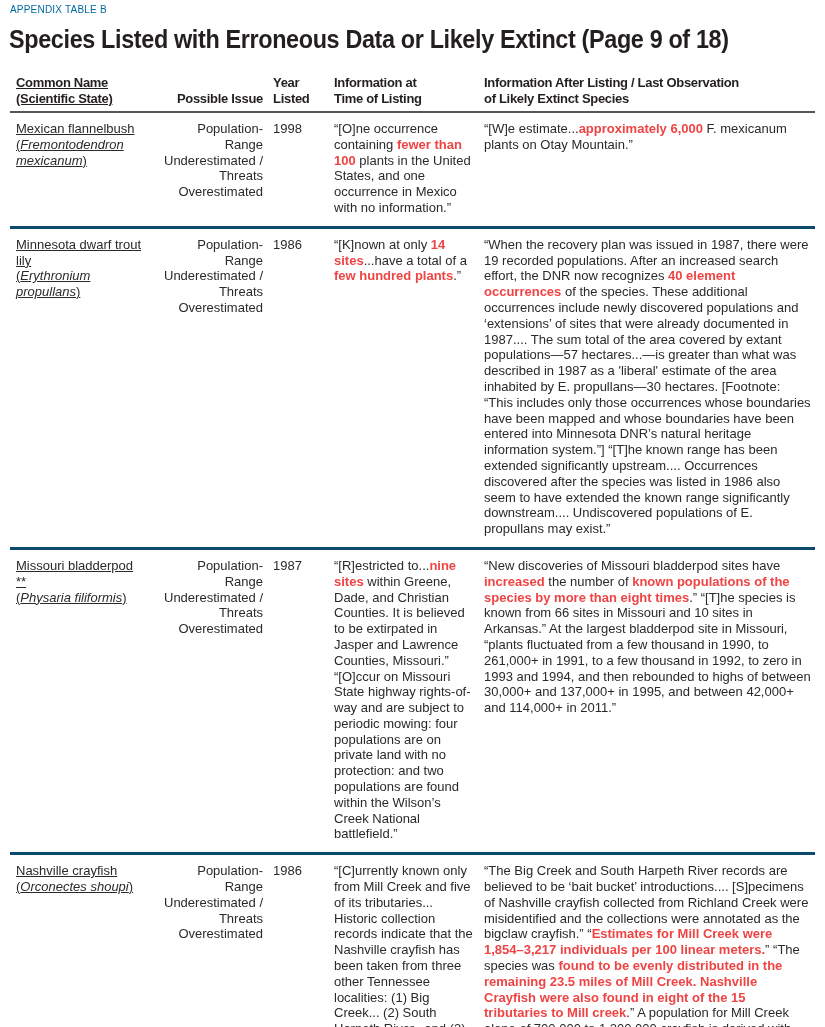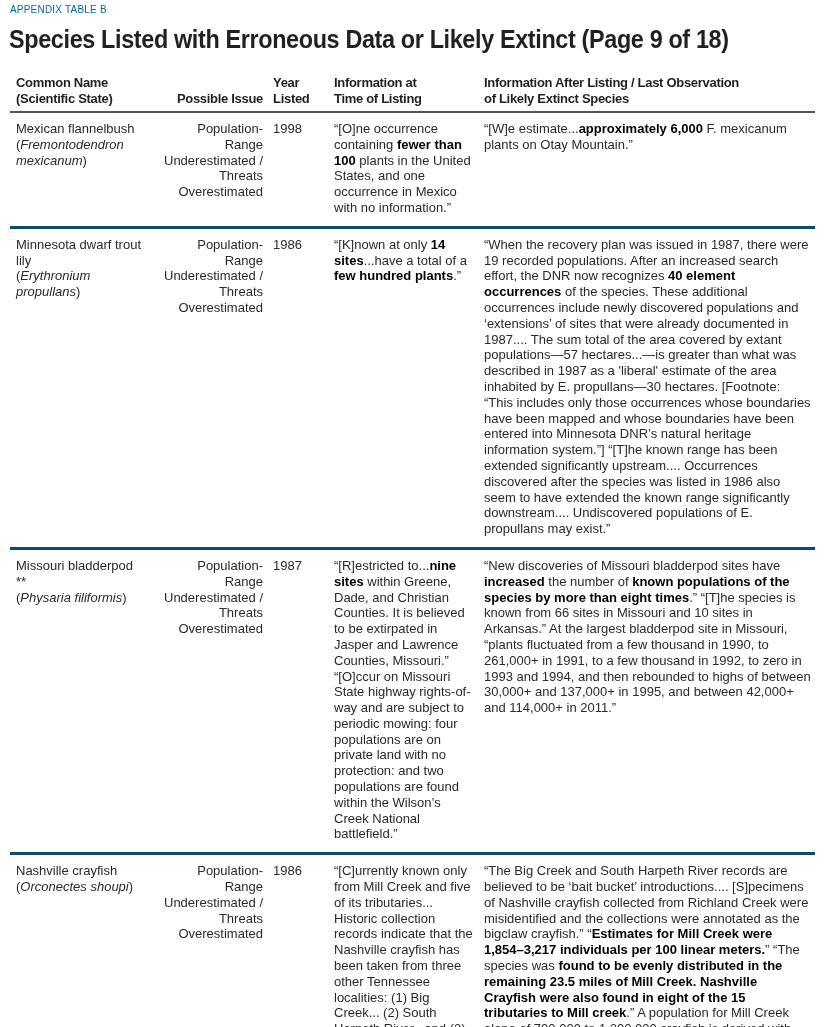--- a/index.html
+++ b/index.html
@@ -32,27 +32,27 @@
     border-bottom: 2px solid #555555;
     transform-origin: left bottom;
   }
   th .hl { display: block; letter-spacing: -0.3px; }
   td {
     vertical-align: top; padding: 8px 4px 10px 6px;
     color: #2a2a2a;
   }
   tr.row td { border-bottom: 3px solid #0c4a6e; }
   tr.row:last-child td { border-bottom: none; }
-  .c1 { width: 134px; }
+  .c1 { width: 134px; text-decoration: underline; }
   .c2 { width: 103px; text-align: right; }
   .c3 { width: 51px; }
   .c4 { width: 140px; margin-top: 28px; }
   .c5 { width: auto; }
   .sci { font-style: italic; }
-  b { font-weight: bold; color: #000000; }
+  b { font-weight: bold; color: #ef4444; }
 </style>
 </head>
 <body>
 
 <div class="kicker">APPENDIX TABLE B</div>
 <div class="title">Species Listed with Erroneous Data or Likely Extinct (Page 9 of 18)</div>
 
 <table>
   <thead>
     <tr>

